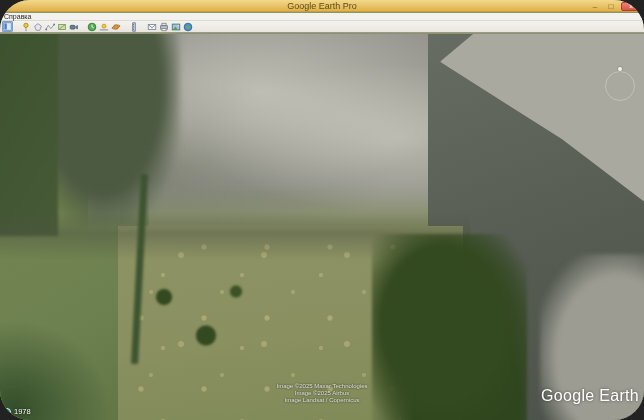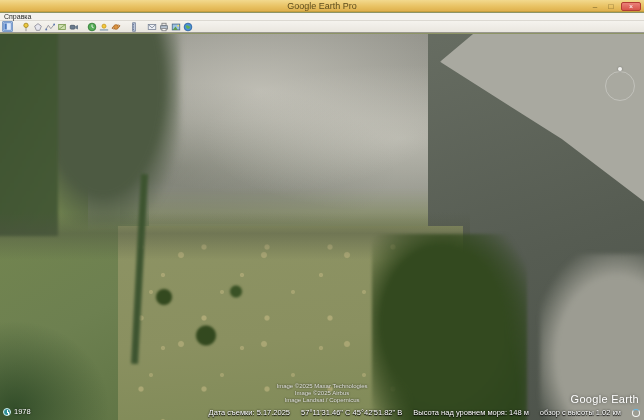--- a/index.html
+++ b/index.html
@@ -1,19 +1,19 @@
 <!DOCTYPE html>
 <html><head>
 <meta charset="utf-8">
 <style>
   html,body{margin:0;padding:0;background:#222;}
   *{box-sizing:border-box;}
   .window{
     position:relative;width:644px;height:420px;overflow:hidden;
-    font-family:"Liberation Sans",sans-serif;background:#8d9465;
+    font-family:"Liberation Sans",sans-serif;background:#8d9465;border-radius:30px;
   }
   
   .titlebar{
     position:absolute;left:0;top:0;width:644px;height:12px;
     background:linear-gradient(180deg,#f2d98e 0%,#e9c365 55%,#dfb14e 100%);
     border-bottom:1px solid #c79f3d;
     display:flex;align-items:center;justify-content:center;
   }
   .titlebar .title{font-size:9px;line-height:12px;color:#5d4c1c;}
   .win-controls{position:absolute;right:3px;top:1px;display:flex;align-items:center;gap:4px;height:10px;}
@@ -74,21 +74,21 @@
   .compass-bead{
     position:absolute;right:22px;top:33px;width:4px;height:4px;border-radius:50%;
     background:rgba(255,255,255,.85);box-shadow:0 0 2px rgba(0,0,0,.4);
   }
   .attribution{
     position:absolute;left:50%;bottom:16px;transform:translateX(-50%);
     text-align:center;color:rgba(255,255,255,.82);font-size:6px;line-height:7px;
     text-shadow:0 0 2px rgba(0,0,0,.9);white-space:nowrap;
   }
   .watermark{
-    position:absolute;right:5px;bottom:15px;color:#fff;font-size:11px;letter-spacing:.3px;
+    position:absolute;right:5px;bottom:15px;color:#fff;font-size:16px;letter-spacing:.3px;
     text-shadow:0 0 3px rgba(0,0,0,.55);
   }
   .statusbar{
     position:absolute;right:4px;bottom:3px;display:flex;align-items:center;gap:11px;
     color:#fff;font-size:7.5px;line-height:9px;text-shadow:0 0 2px #000,0 1px 1px #000;
     white-space:nowrap;
   }
   .status-left{
     position:absolute;left:3px;bottom:4px;display:flex;align-items:center;gap:3px;
     color:#fff;font-size:7.5px;text-shadow:0 0 2px #000;
@@ -276,22 +276,15 @@
       <div>Image Landsat / Copernicus</div>
     </div>
 
     <div class="watermark">Google Earth</div>
 
     <div class="status-left">
       <span class="clock-icon"></span>
       <span>1978</span>
     </div>
 
-    <div class="statusbar">
-      <span>Дата съемки: 5.17.2025</span>
-      <span>57°11'31.46" С  45°42'51.82" В</span>
-      <span>Высота над уровнем моря: 148 м</span>
-      <span>обзор с высоты  1.02 км</span>
-      <span class="progress-icon"></span>
-    </div>
 
   </div>
 </div>
 
 </body></html>

